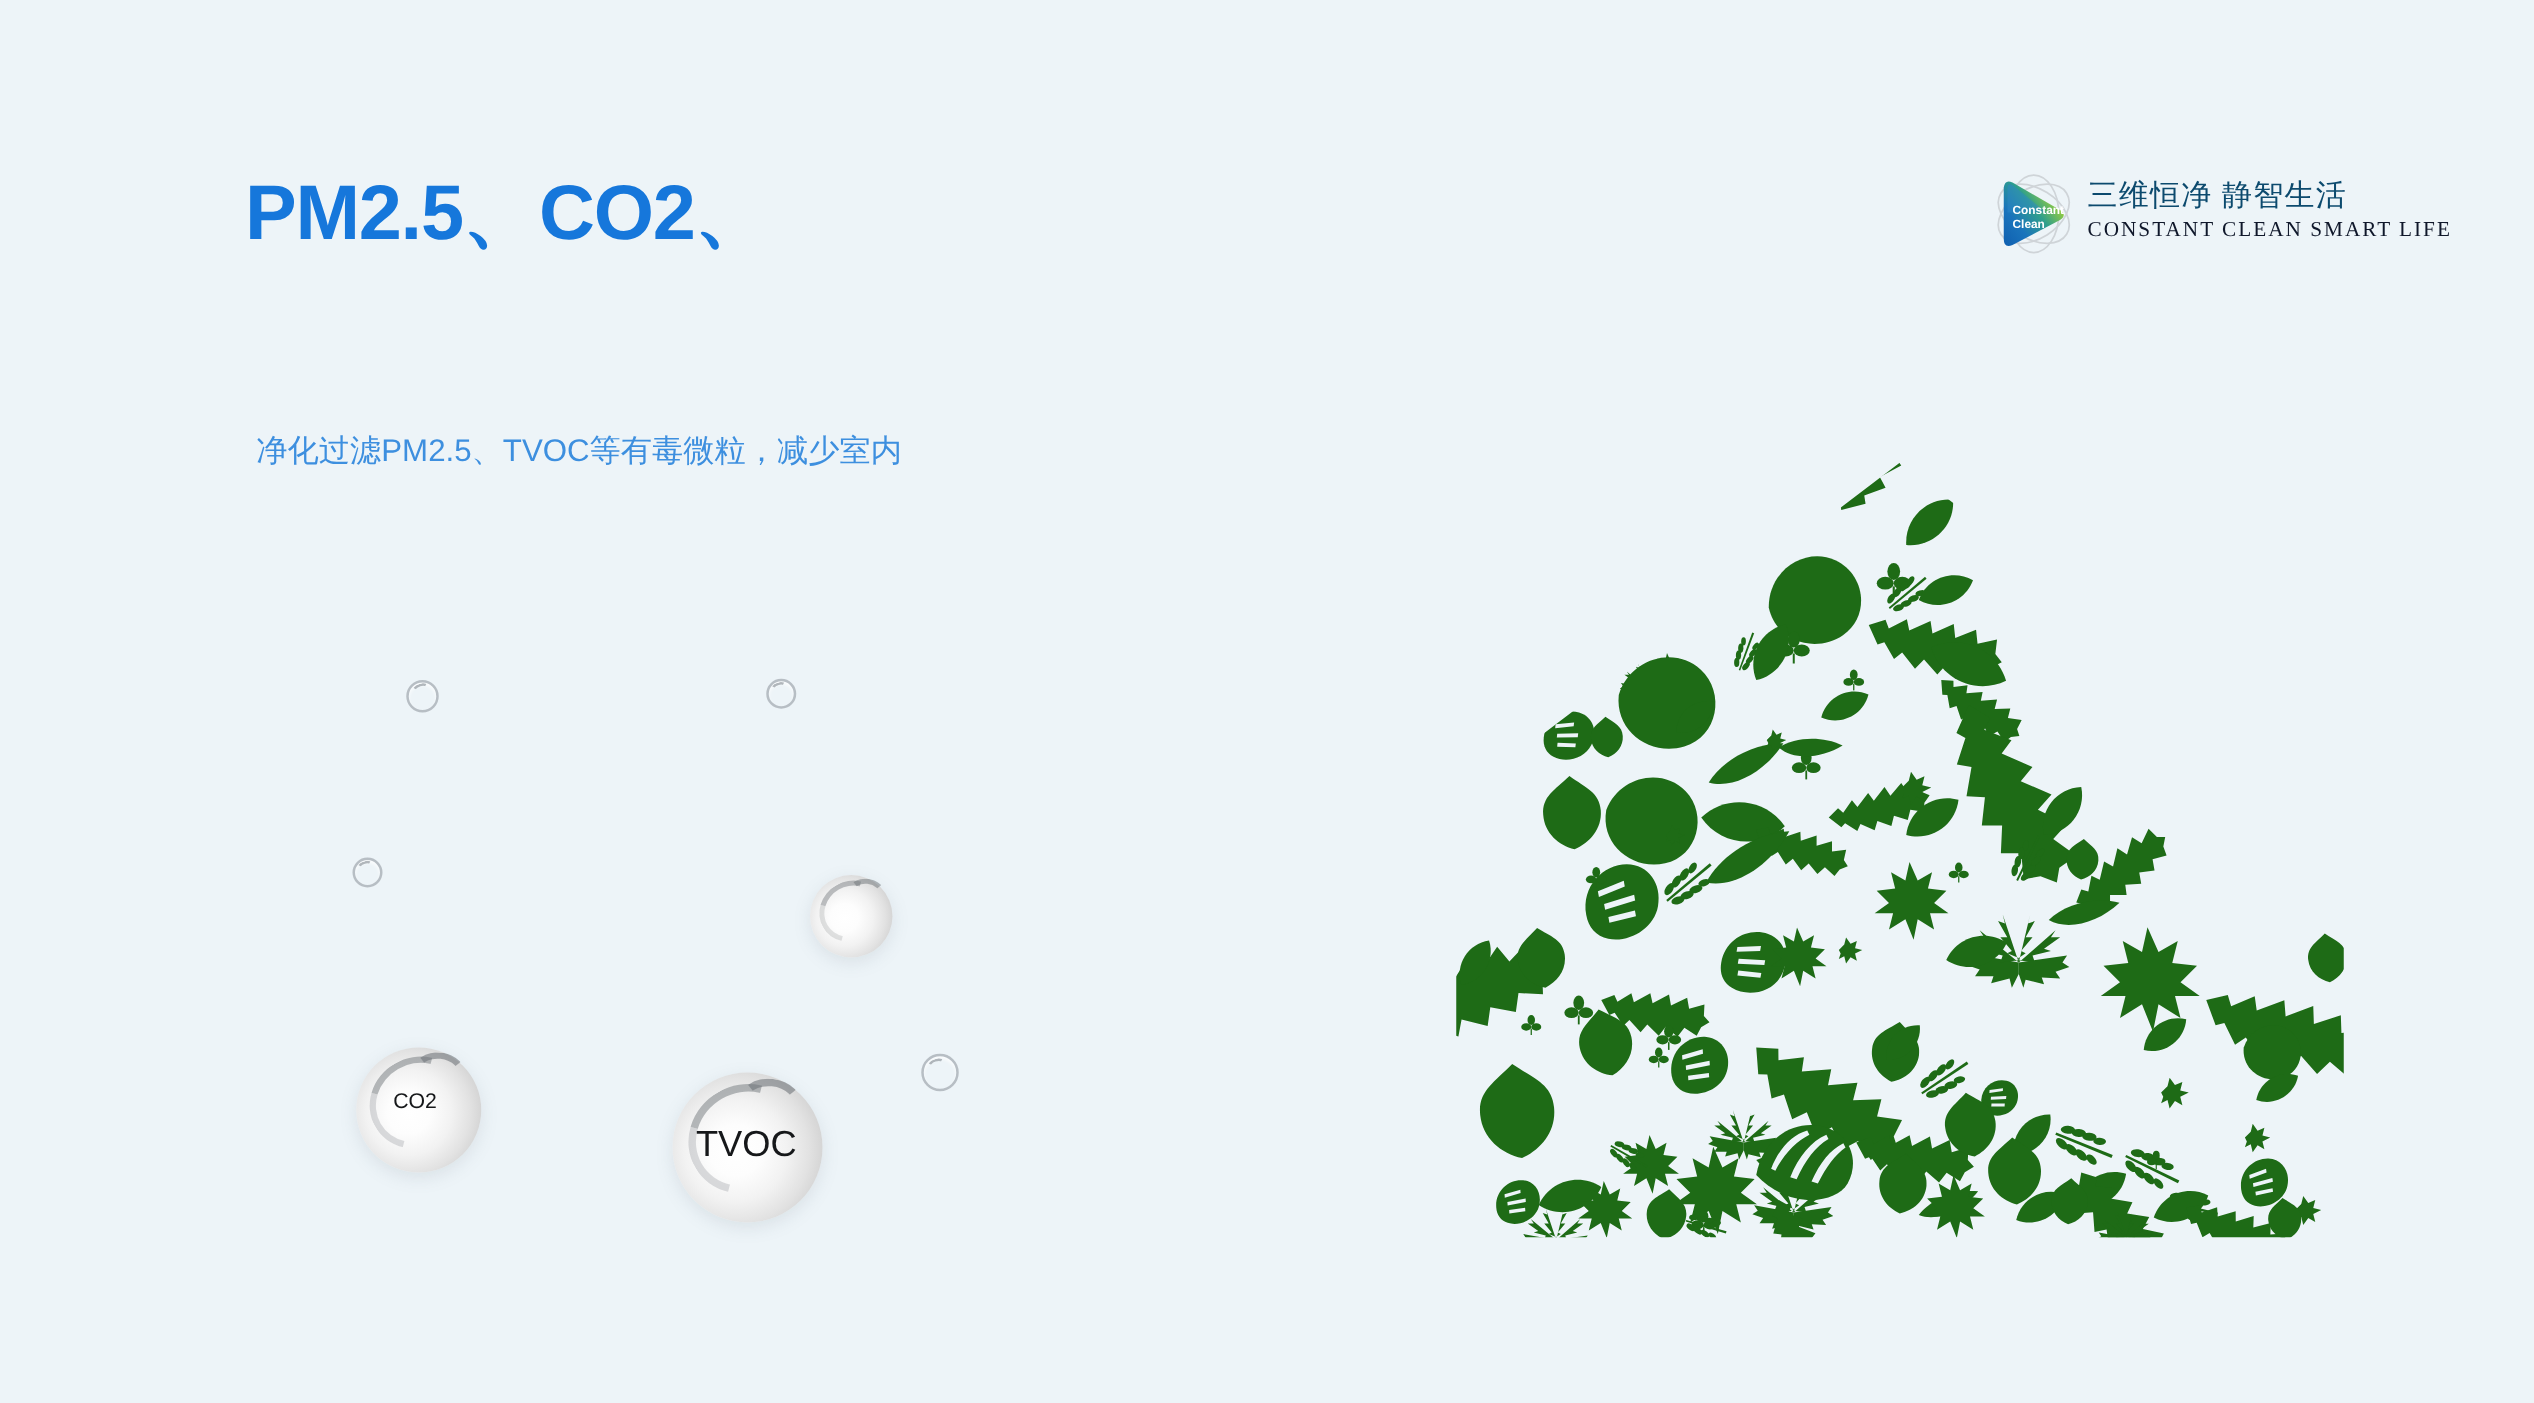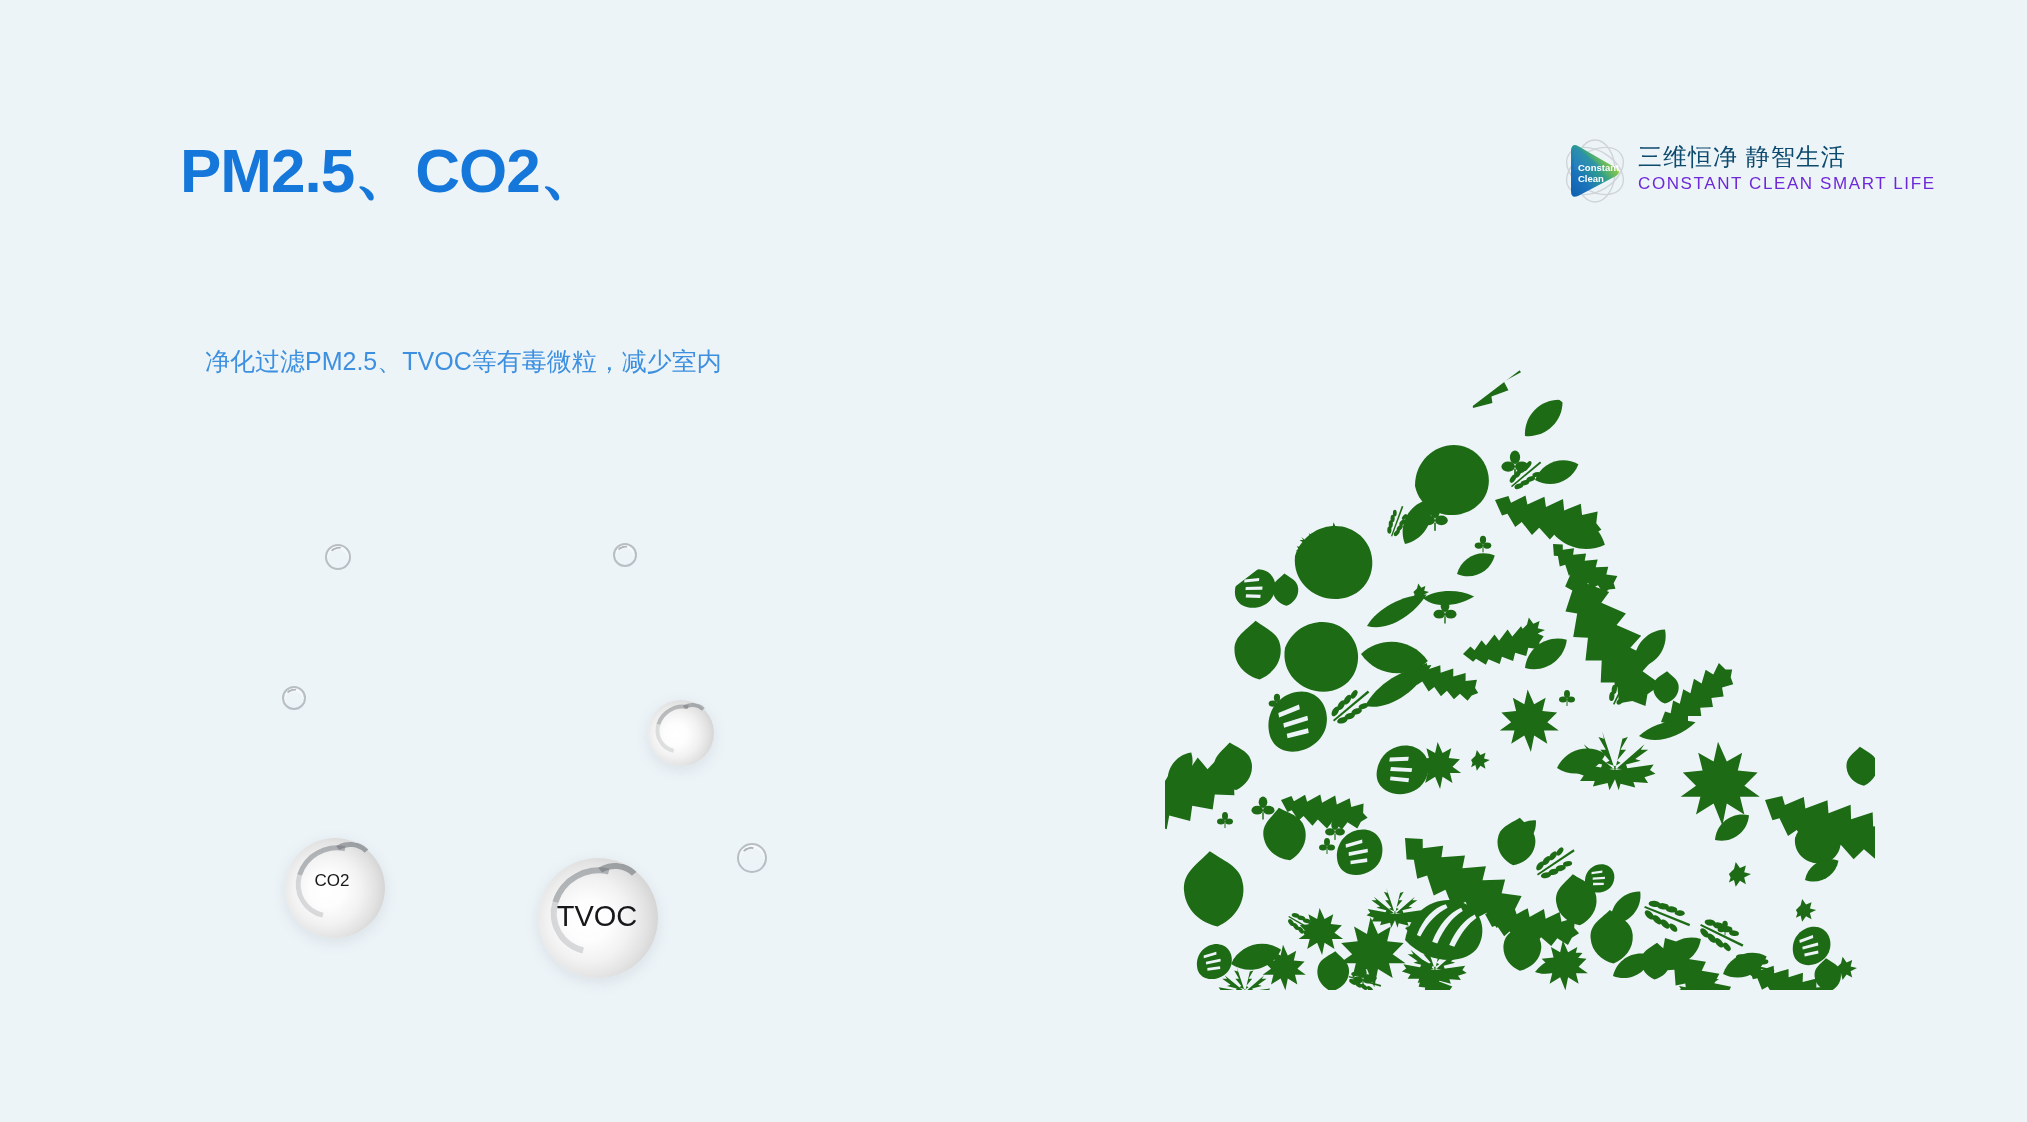--- a/index.html
+++ b/index.html
@@ -19,21 +19,21 @@
     position: absolute;
     left: 0; top: 0;
     width: 2027px;
     height: 1122px;
     background: #edf4f8;
   }
 
   
   .headline {
     position: absolute;
-    left: 180px;
+    left: 196px;
     top: 140px;
     width: 820px;
     color: #1677db;
     font-size: 62px;
     font-weight: bold;
     line-height: 1.0;
     letter-spacing: -1px;
     white-space: nowrap;
   }
   .headline .line1 { display: block; }
@@ -48,21 +48,21 @@
     font-size: 25px;
     line-height: 1.42;
     letter-spacing: 0px;
     margin-top: 14px;
   }
   .subtitle .sline { display: block; }
 
   
   .logo-block {
     position: absolute;
-    left: 1558px;
+    left: 1590px;
     top: 134px;
     width: 380px;
     height: 80px;
   }
   .logo-mark {
     position: absolute;
     left: 0; top: 0;
     width: 74px;
     height: 74px;
   }
@@ -75,26 +75,27 @@
   .logo-cn {
     display: block;
     color: #0c4a6e;
     font-size: 24px;
     letter-spacing: 1px;
     line-height: 1.25;
     white-space: nowrap;
   }
   .logo-en {
     display: block;
-    color: #6d28d9;
+    color: #0f172a;
     font-size: 17px;
     letter-spacing: 1.6px;
     line-height: 1.3;
     margin-top: 1px;
     white-space: nowrap;
+    font-family: Liberation Serif, serif;
   }
 
   
   .bubble {
     position: absolute;
     border-radius: 50%;
     background:
       radial-gradient(circle at 42% 52%,
         #ffffff 0%,
         #fdfdfd 22%,

